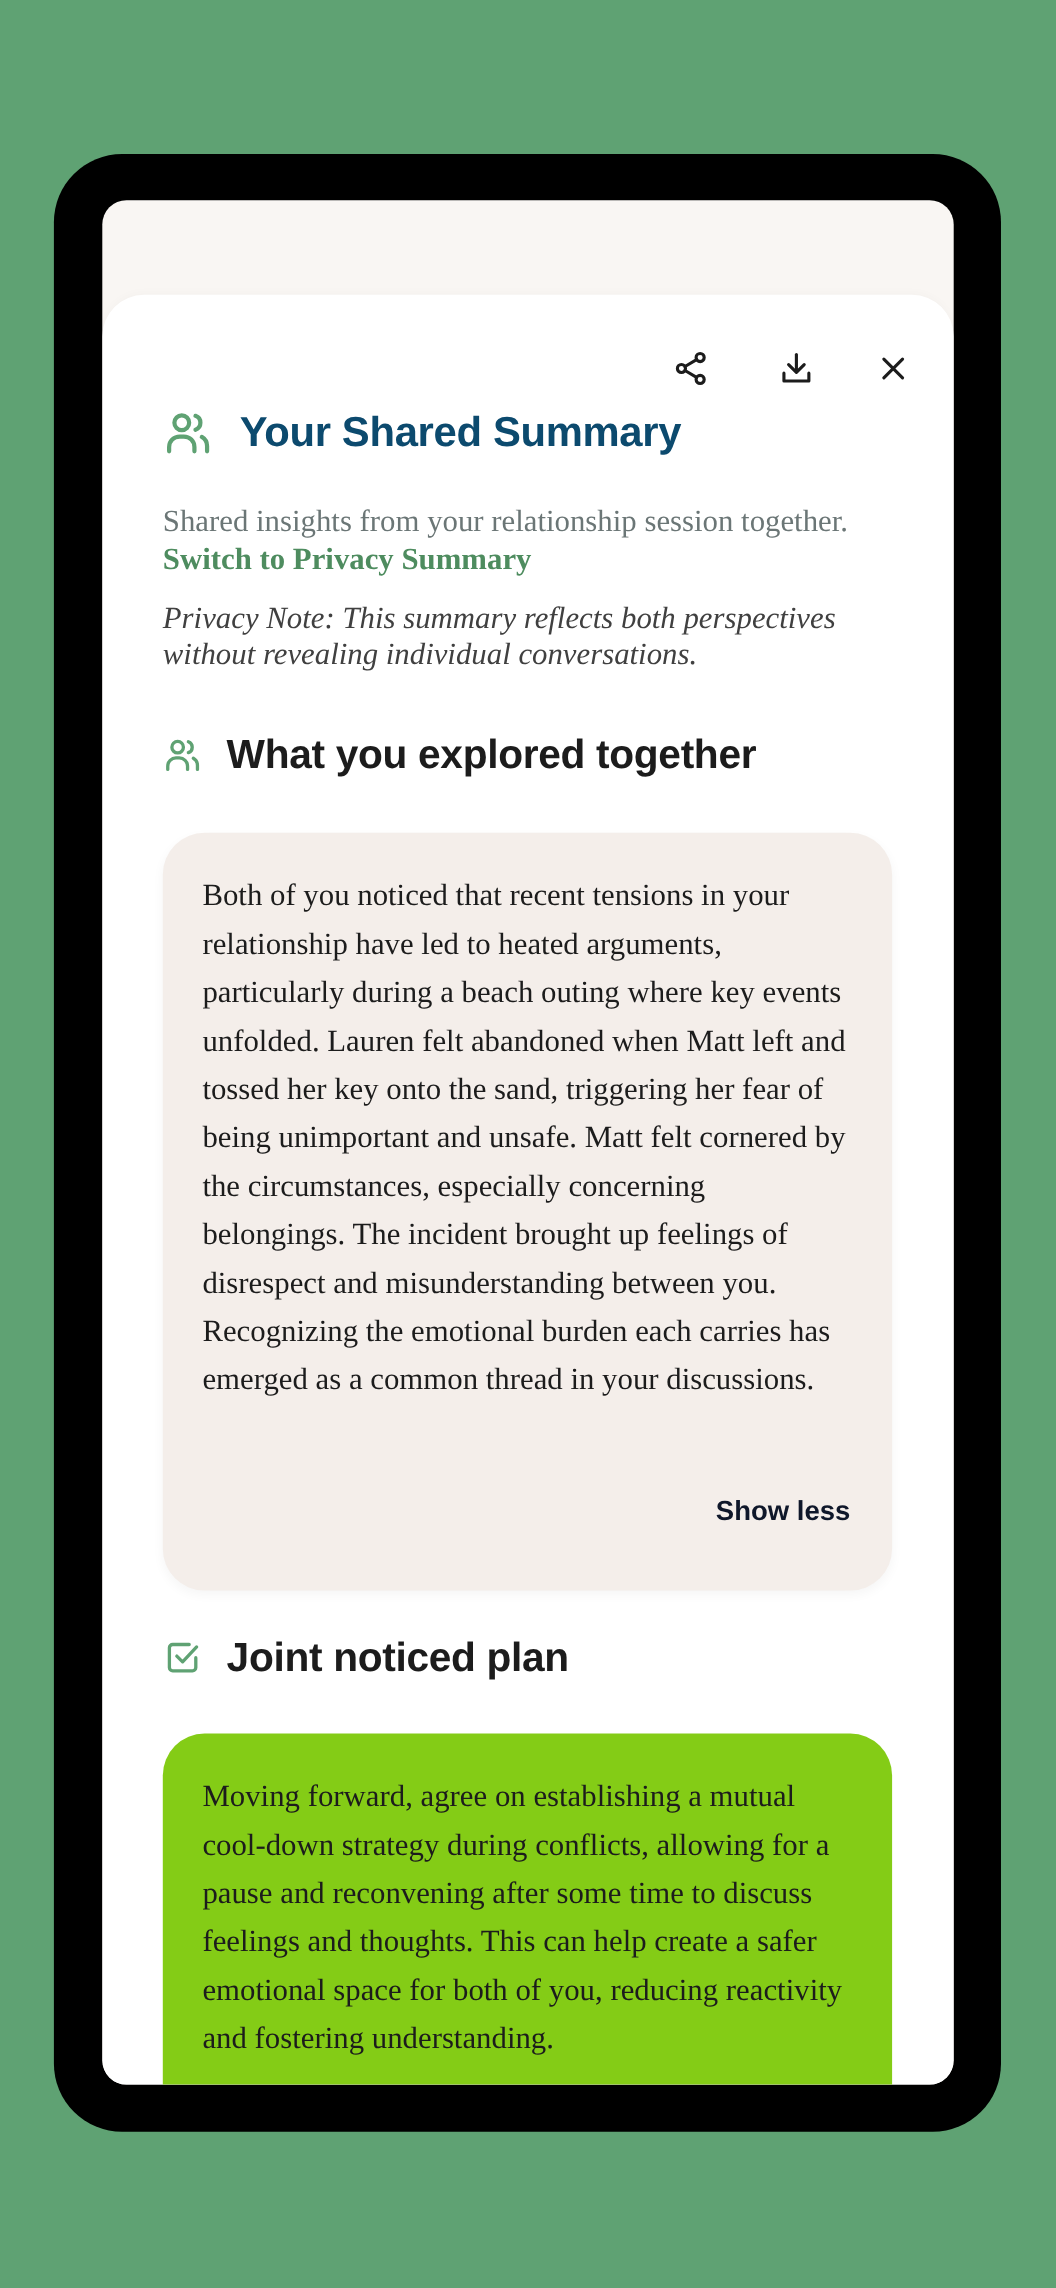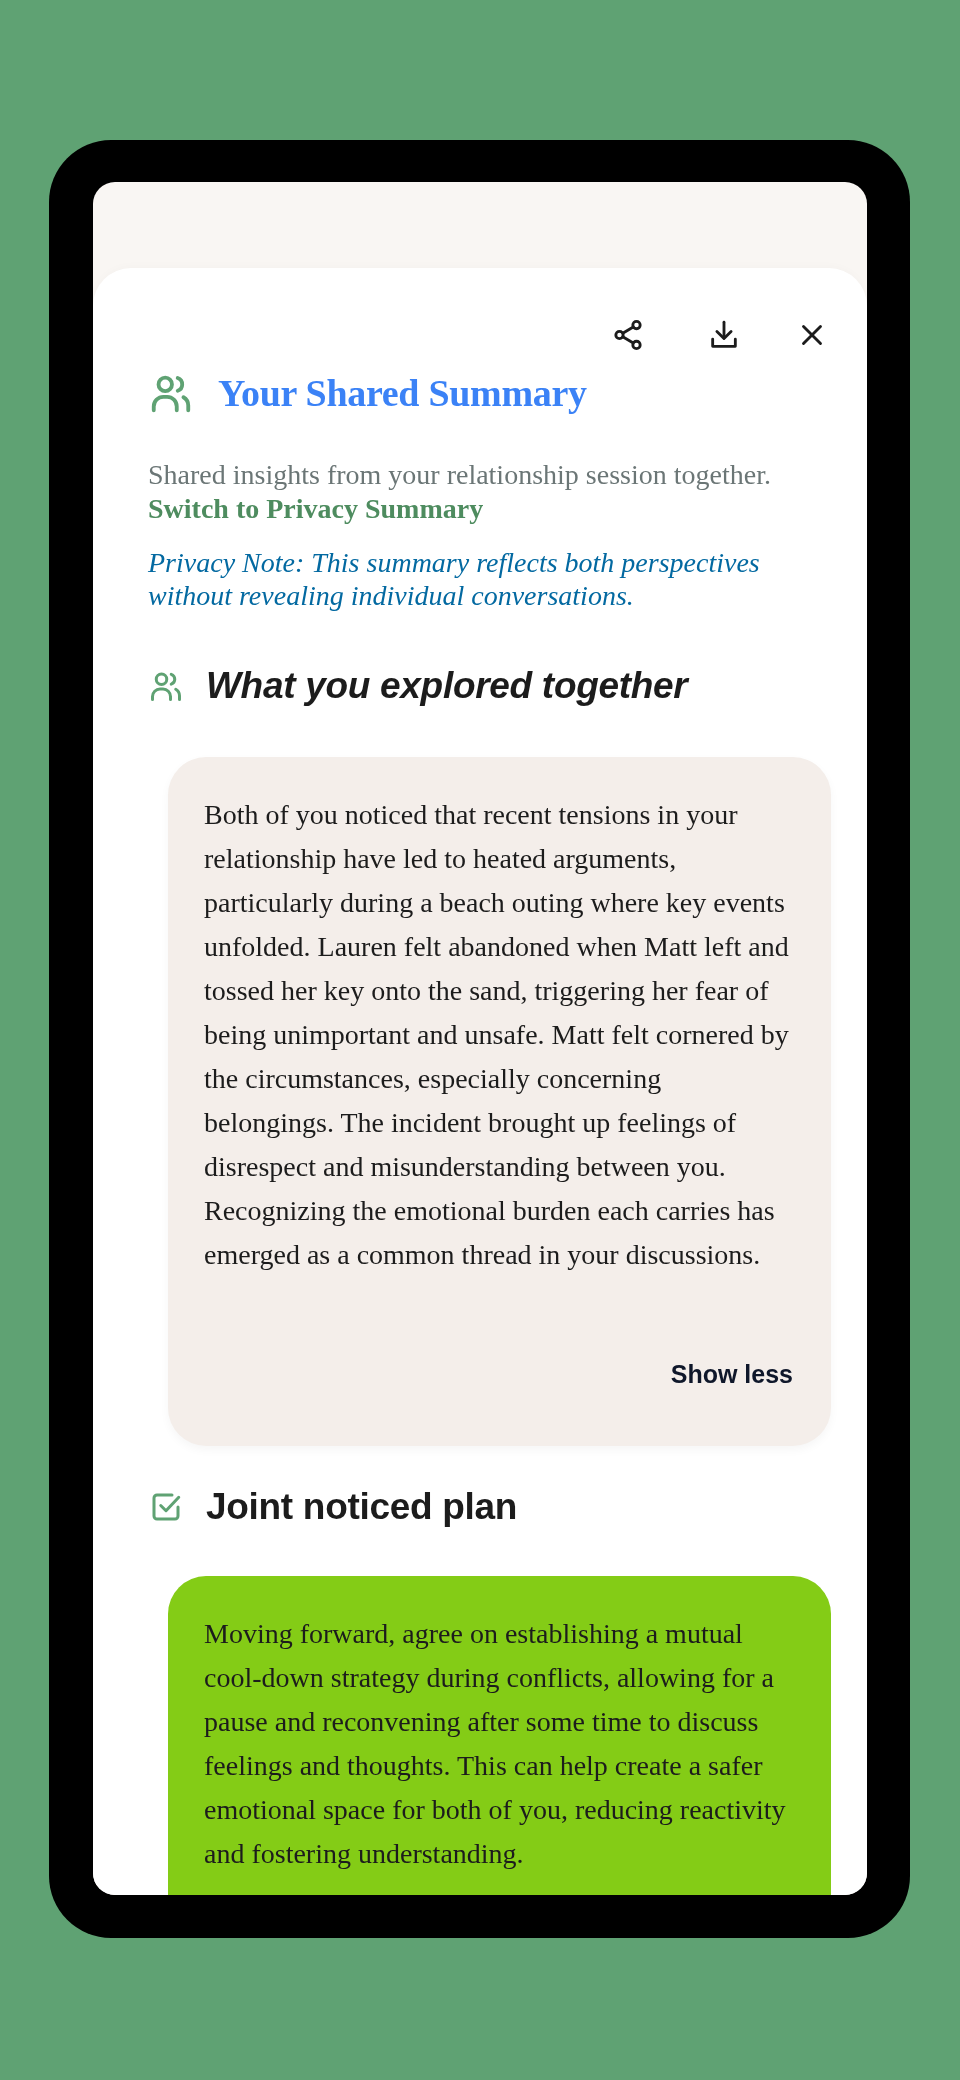--- a/index.html
+++ b/index.html
@@ -28,47 +28,47 @@
   .tb-btn svg { width: 34px; height: 34px; stroke: #1c1c1c; fill: none; stroke-width: 2; stroke-linecap: round; stroke-linejoin: round; }
   .tb-share { left: 510px; }
   .tb-download { left: 606px; }
   .tb-close { left: 694px; }
 
   .title-row {
     position: absolute; left: 55px; top: 102px; display: flex; align-items: center;
   }
   .title-row svg { width: 46px; height: 46px; stroke: #5fa273; fill: none; stroke-width: 2; stroke-linecap: round; margin-right: 24px; }
   .title {
-    font-family: Liberation Serif, serif; font-weight: bold; font-size: 38px; color: #3b82f6; letter-spacing: -0.3px;
+    font-family: Liberation Sans, sans-serif; font-weight: bold; font-size: 38px; color: #0c4a6e; letter-spacing: -0.3px;
   }
 
   .subtitle {
     position: absolute; left: 55px; top: 190px; width: 690px;
     font-family: "Liberation Serif", serif; font-size: 28px; line-height: 34px; color: #6b7676;
   }
   .switch-link {
     display: block; color: #4e8c5f; font-weight: bold; cursor: pointer;
   }
   .privacy {
     position: absolute; left: 55px; top: 278px; width: 690px;
-    font-family: "Liberation Serif", serif; font-style: italic; font-size: 28px; line-height: 33px; color: #0369a1;
+    font-family: "Liberation Serif", serif; font-style: italic; font-size: 28px; line-height: 33px; color: #404040;
   }
 
   .section-head {
     position: absolute; left: 55px; display: flex; align-items: center;
   }
   .section-head svg { width: 36px; height: 36px; stroke: #5fa273; fill: none; stroke-width: 2; stroke-linecap: round; stroke-linejoin: round; margin-right: 22px; }
   .section-title { font-family: "Liberation Sans", sans-serif; font-weight: bold; font-size: 37px; color: #1c1c1c; letter-spacing: -0.3px; }
-  .sec1 { top: 397px; font-style: italic; }
+  .sec1 { top: 397px; }
   .sec2 { top: 1218px; }
 
   .card {
     position: absolute; left: 55px; width: 663px; border-radius: 38px;
     padding: 36px 36px 36px 36px;
-    font-family: "Liberation Serif", serif; font-size: 28px; line-height: 44px; color: #1c1c1c; margin-left: 20px;
+    font-family: "Liberation Serif", serif; font-size: 28px; line-height: 44px; color: #1c1c1c;
   }
   .card1 { top: 489px; height: 689px; background: #f4eeea; box-shadow: 0 4px 10px rgba(0,0,0,0.04); }
   .card2 { top: 1308px; height: 400px; background: #84cc16; }
 
   .show-less {
     position: absolute; right: 38px; bottom: 50px;
     font-family: "Liberation Sans", sans-serif; font-weight: bold; font-size: 25px; color: #0f172a; cursor: pointer;
   }
 </style>
 </head>

